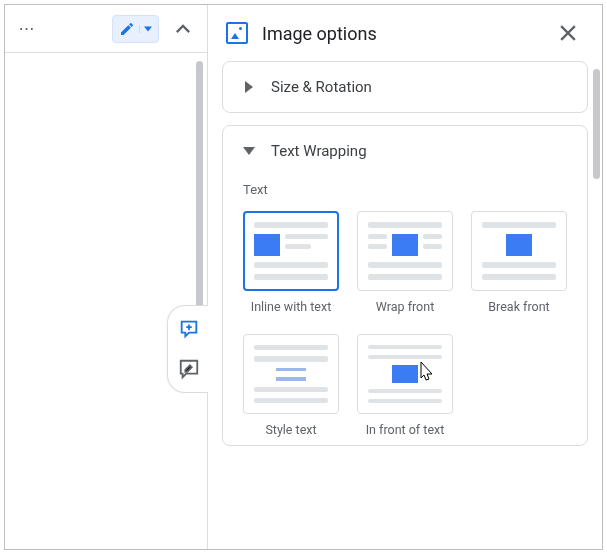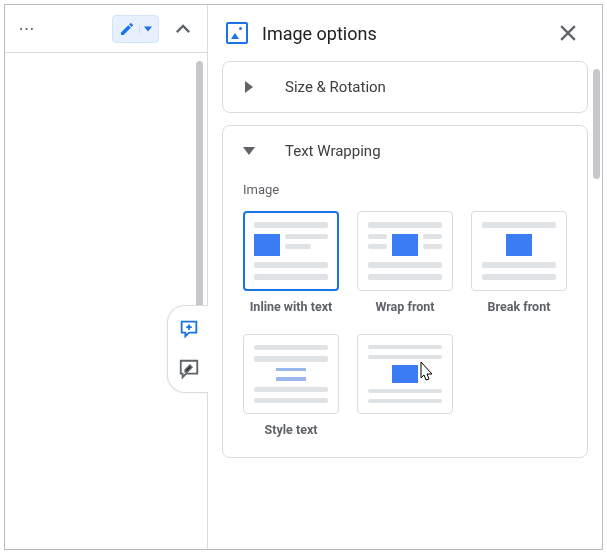--- a/index.html
+++ b/index.html
@@ -133,44 +133,44 @@
   }
   .section {
     border:1px solid #dadce0;
     border-radius:8px;
     margin-bottom:12px;
     padding:0;
   }
   .section-header {
     display:flex;
     align-items:center;
-    gap:28px;
+    gap:14px;
     padding:16px 18px;
     font-size:15px;
     color:#3c4043;
   }
   .chev {
     width:16px;height:16px;
     display:flex;align-items:center;justify-content:center;
     color:#5f6368;
   }
   .section.collapsed .section-header { font-weight:400; }
-  .section.expanded { padding-bottom:20px; }
+  .section.expanded { padding-bottom:8px; }
   .section-content { padding:0 20px; }
   .style-label {
     font-size:13px;
     color:#5f6368;
     margin:6px 0 14px 0;
   }
   .options-grid {
     display:grid;
     grid-template-columns: repeat(3, 96px);
     gap:20px 18px;
   }
-  .wrap-option { width:96px;font-weight:bold; }
+  .wrap-option { width:96px; }
   .thumb {
     width:96px; height:80px;
     border:1px solid #dadce0;
     border-radius:4px;
     padding:10px 10px;
     display:flex;
     flex-direction:column;
     gap:6px;
     position:relative;
   }
@@ -289,21 +289,21 @@
       <div class="section expanded">
         <div class="section-header">
           <span class="chev">
             <svg width="12" height="10" viewBox="0 0 12 8">
                 <path fill="#5f6368" d="M0 0l6 8 6-8z"></path>
               </svg>
           </span>
           <span>Text Wrapping</span>
         </div>
         <div class="section-content">
-          <div class="style-label">Image</div>
+          <div class="style-label">Text</div>
           <div class="options-grid">
 
             <div class="wrap-option selected">
               <div class="thumb">
                 <div class="line"></div>
                 <div class="row">
                   <div class="sq"></div>
                   <div class="col">
                       <div class="line"></div>
                       <div class="line short"></div>
@@ -362,20 +362,21 @@
             <div class="wrap-option">
               <div class="thumb">
                 <div class="line"></div>
                 <div class="line"></div>
                 <div class="row" style="justify-content:center;">
                     <div class="sq" style="height:18px;"></div>
                   </div>
                 <div class="line"></div>
                 <div class="line"></div>
               </div>
+              <div class="opt-label">In front of text</div>
             </div>
 
           </div>
         </div>
       </div>
     </div>
     <div class="fake-scroll"></div>
   </div>
 </div>
 

